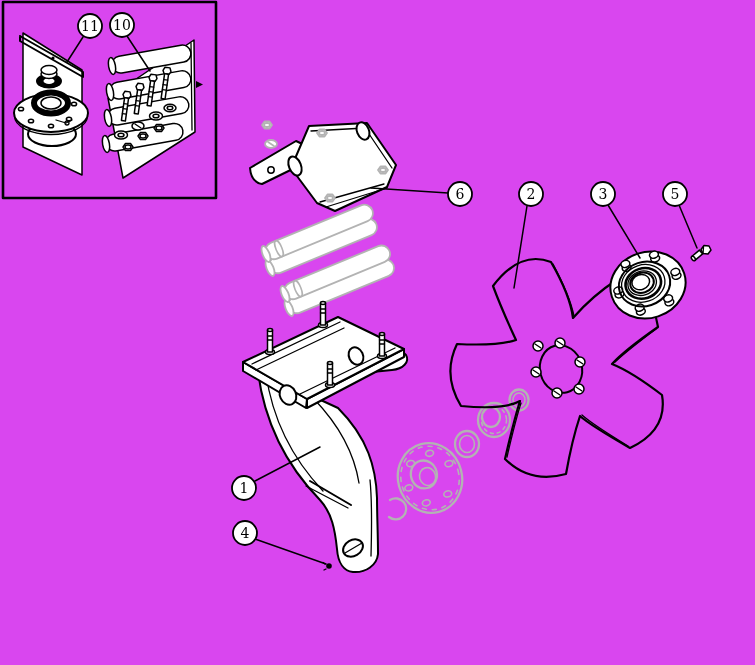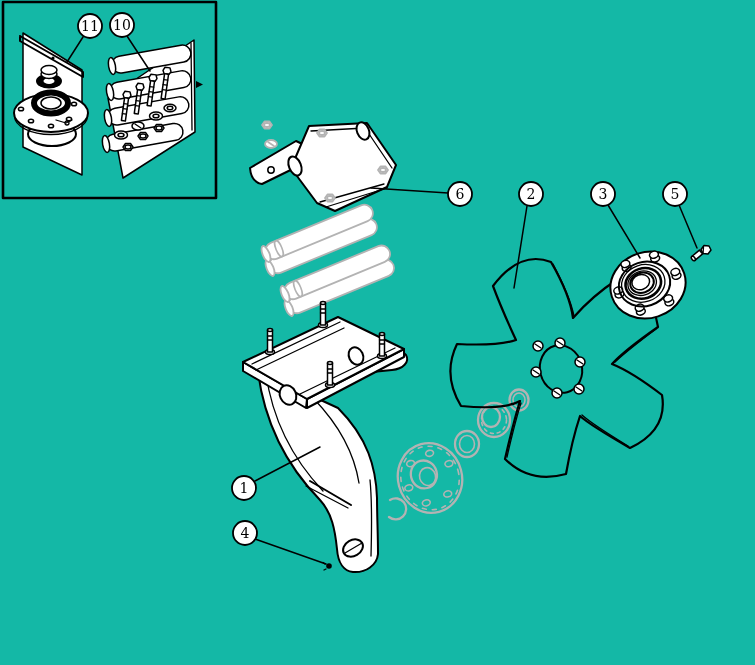--- a/index.html
+++ b/index.html
@@ -1,16 +1,16 @@
 <!DOCTYPE html>
 <html><head>
 <meta charset="utf-8">
 <style>
   html,body{margin:0;padding:0;background:#ffffff;}
-  #canvas{width:755px;height:665px;position:relative;background:#14b8a6;overflow:hidden;}
+  #canvas{width:755px;height:665px;position:relative;background:#d946ef;overflow:hidden;}
   svg{display:block;}
   svg *{stroke-linejoin:round;stroke-linecap:round;}
   .s1{stroke:#000;stroke-width:1.3;fill:none}
   .s2{stroke:#000;stroke-width:2;fill:none}
   .s22{stroke:#000;stroke-width:2.2;fill:none}
   .w2{stroke:#000;stroke-width:2;fill:#fff}
   .w1{stroke:#000;stroke-width:1.5;fill:#fff}
   .bx{stroke:#000;stroke-width:2.6;fill:none}
   .g1{stroke:#b3b3b3;stroke-width:1.6;fill:none}
   .g2{stroke:#b3b3b3;stroke-width:2.3;fill:none}

